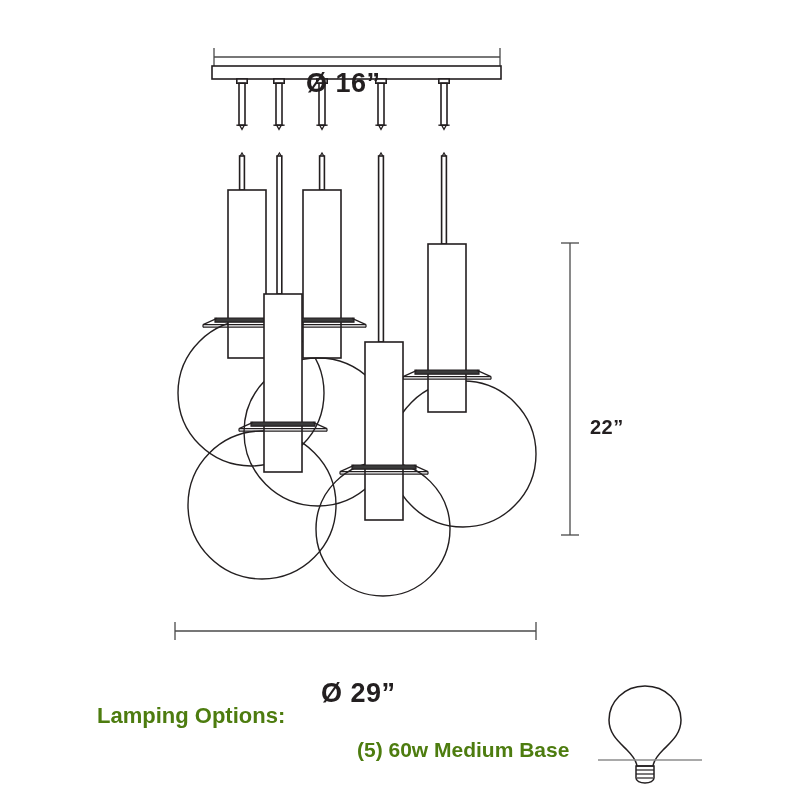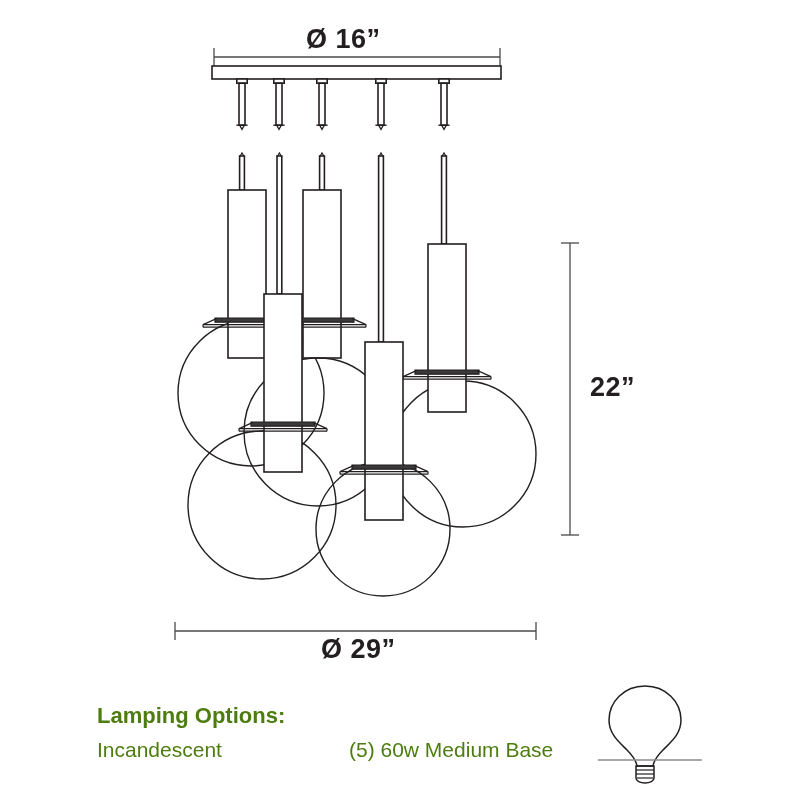--- a/index.html
+++ b/index.html
@@ -29,33 +29,34 @@
     height: 800px;
     display: block;
   }
   .dim-label {
     position: absolute;
     font-family: "Liberation Sans", sans-serif;
     font-weight: 700;
     color: #231f20;
     white-space: nowrap;
     letter-spacing: 0.5px;
+    margin-top: 44px;
   }
   #label-width-top {
     font-size: 27px;
     left: 306px;
     top: 24px;
   }
   #label-width-bottom {
     font-size: 27px;
     left: 321px;
     top: 634px;
   }
   #label-height-right {
-    font-size: 27px;
+    font-size: 20px;
     left: 590px;
     top: 372px;
   }
   .lamping {
     position: absolute;
     font-family: "Liberation Sans", sans-serif;
     color: #4d7c0f;
     white-space: nowrap;
   }
   #lamping-title {
@@ -65,22 +66,22 @@
     top: 703px;
   }
   #lamping-type {
     font-size: 21px;
     font-weight: 400;
     left: 97px;
     top: 738px;
   }
   #lamping-spec {
     font-size: 21px;
-    font-weight: 400;
-    left: 349px;
+    font-weight: 700;
+    left: 357px;
     top: 738px;
   }
 </style>
 </head>
 <body>
 
 <div id="sheet">
 
   <svg id="drawing" viewBox="0 0 800 800">
     <defs>
@@ -224,17 +225,16 @@
   </svg>
 
   <div class="dim-label" id="label-width-top">Ø 16”</div>
 
   <div class="dim-label" id="label-height-right">22”</div>
 
   <div class="dim-label" id="label-width-bottom">Ø 29”</div>
 
   <div class="lamping" id="lamping-title">Lamping Options:</div>
 
-  <div class="lamping" id="lamping-type">Incandescent</div>
 
   <div class="lamping" id="lamping-spec">(5) 60w Medium Base</div>
 
 </div>
 
 </body></html>

